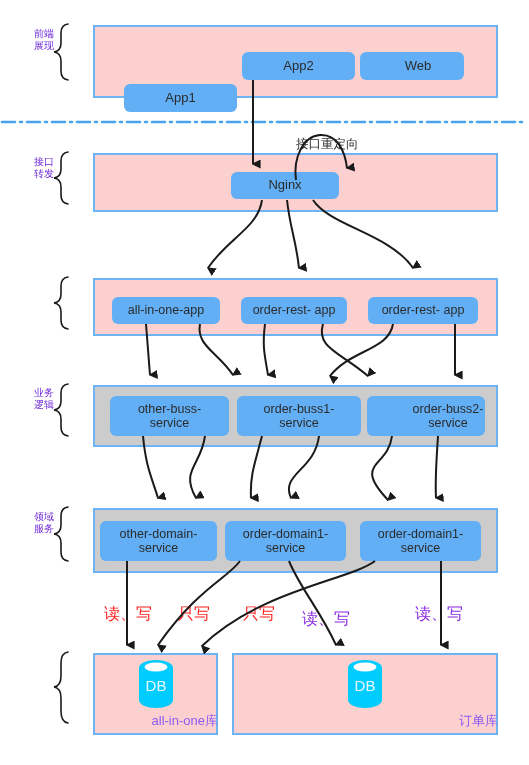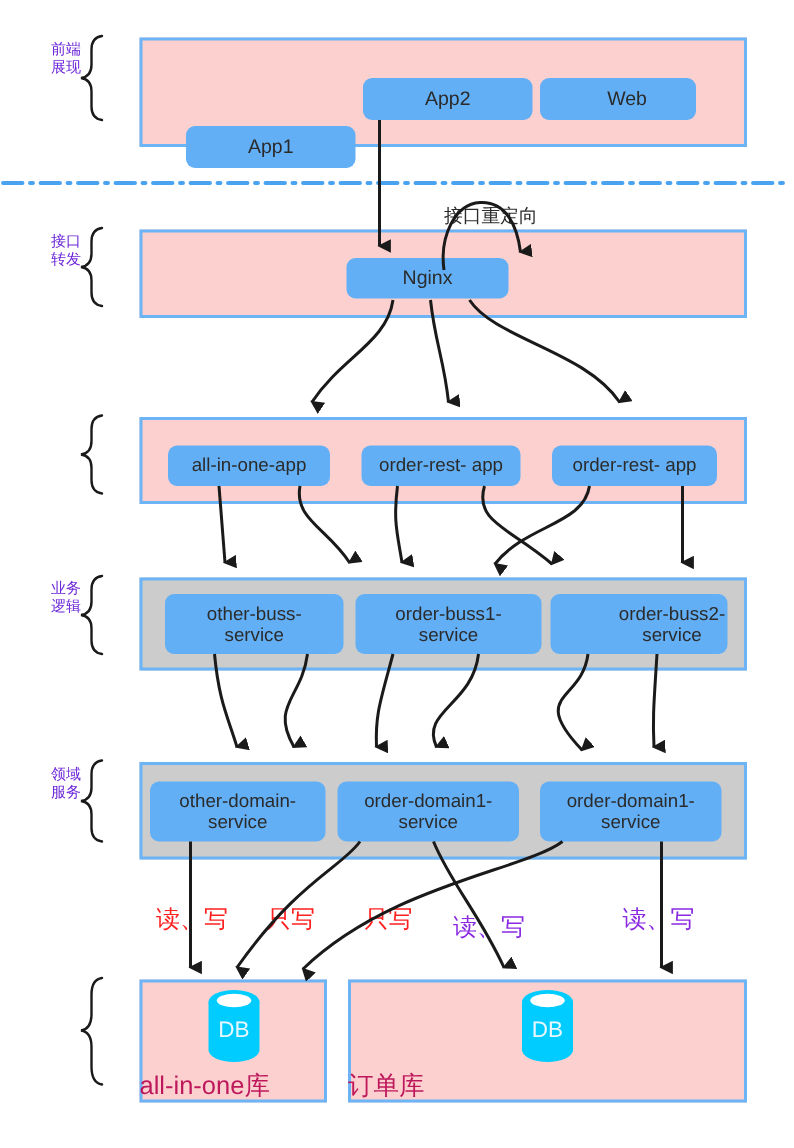--- a/index.html
+++ b/index.html
@@ -64,23 +64,23 @@
     position: absolute;
     font-size: 16px;
     white-space: nowrap;
     line-height: 1;
   }
   .lbl-red { color: #ff2020; }
   .lbl-purple { color: #8a2be2; }
   .lbl-dark { color: #2b2b2b; font-size: 12.5px; }
   .db-cap {
     position: absolute;
-    font-size: 17px;
-    color: #be185d;
-    text-align: left;
+    font-size: 13px;
+    color: #8b5cf6;
+    text-align: right;
     white-space: nowrap;
   }
   .db-icon {
     position: absolute;
   }
 </style>
 </head>
 <body>
 
 <div id="canvas">

